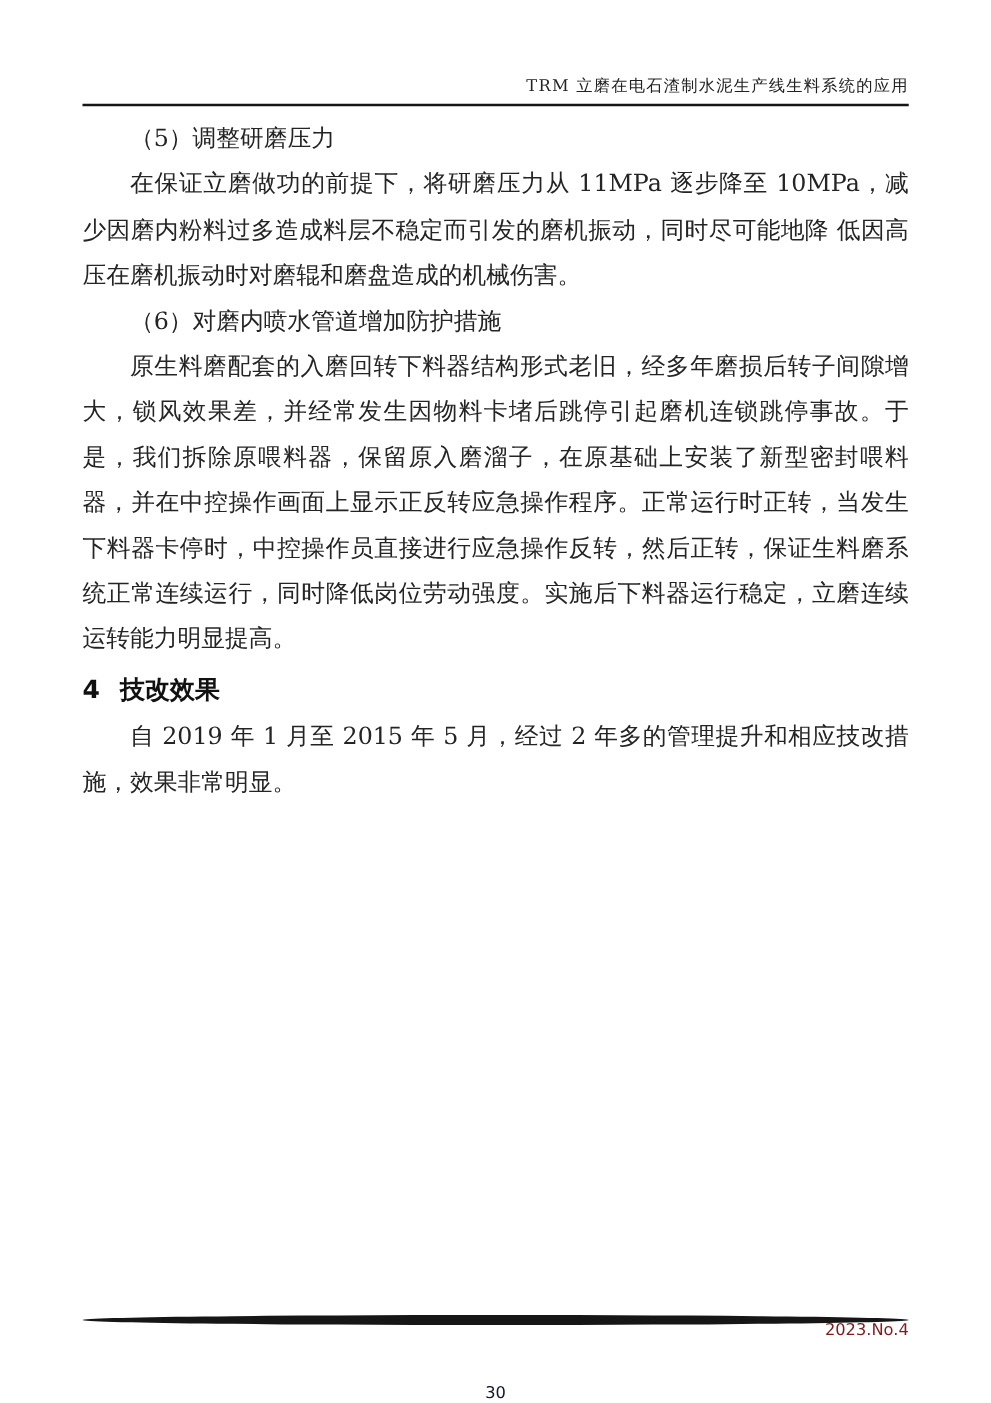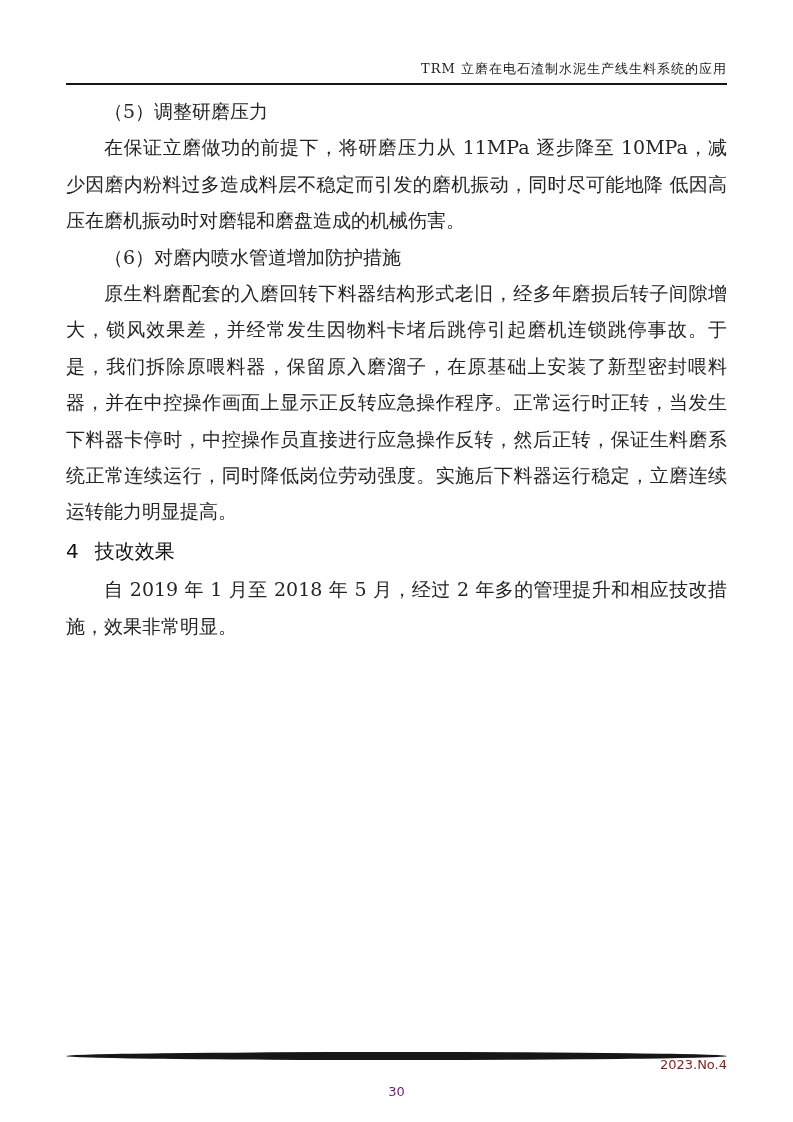--- a/index.html
+++ b/index.html
@@ -38,40 +38,40 @@
     top: 93px; left: 66px; width: 661px;
     font-size: 19px;
     line-height: 36.4px;
     text-align: justify;
     color: #242424;
   }
   .body-col p { text-align: justify; }
   .body-col p.indent { text-indent: 2em; }
   .section-heading {
     font-family: "DejaVu Sans", "Liberation Sans", sans-serif;
-    font-weight: normal;
+    font-weight: bold;
     font-size: 20px;
     color: #111111;
     margin: 3px 0 2px 0;
     text-align: left;
   }
   .section-heading .sec-no { display: inline-block; margin-right: 16px; }
   
   .foot-rule {
     position: absolute;
     top: 1046px; left: 66px;
     width: 661px; height: 10px;
   }
   .foot-pageno {
     position: absolute;
-    top: 1084px; left: 66px; width: 661px;
+    top: 1107px; left: 66px; width: 661px;
     text-align: center;
     font-size: 13px;
     font-family: "DejaVu Sans", "Liberation Sans", sans-serif;
-    color: #701a75;
+    color: #0f172a;
   }
   .foot-issue {
     position: absolute;
     top: 1057px; right: 66px;
     font-size: 13px;
     font-family: "DejaVu Sans", "Liberation Sans", sans-serif;
     color: #7f1d1d;
   }
 </style>
 </head>
@@ -92,21 +92,21 @@
     <p class="indent">（6）对磨内喷水管道增加防护措施</p>
 
 
 
     <p class="indent">原生料磨配套的入磨回转下料器结构形式老旧，经多年磨损后转子间隙增大，锁风效果差，并经常发生因物料卡堵后跳停引起磨机连锁跳停事故。于是，我们拆除原喂料器，保留原入磨溜子，在原基础上安装了新型密封喂料器，并在中控操作画面上显示正反转应急操作程序。正常运行时正转，当发生下料器卡停时，中控操作员直接进行应急操作反转，然后正转，保证生料磨系统正常连续运行，同时降低岗位劳动强度。实施后下料器运行稳定，立磨连续运转能力明显提高。</p>
 
     <h2 class="section-heading">
       <span class="sec-no">4</span><span>技改效果</span>
     </h2>
 
-    <p class="indent">自 2019 年 1 月至 2018 年 5 月，经过 2 年多的管理提升和相应技改措施，效果非常明显。</p>
+    <p class="indent">自 2019 年 1 月至 2015 年 5 月，经过 2 年多的管理提升和相应技改措施，效果非常明显。</p>
 
 
   </div>
 
   <div class="foot-rule">
     <svg width="661" height="10" viewBox="0 0 661 10" xmlns="http://www.w3.org/2000/svg">
       <ellipse cx="330.5" cy="5" rx="330.5" ry="4" fill="#161616"></ellipse>
     </svg>
   </div>
   <div class="foot-pageno">30</div>

